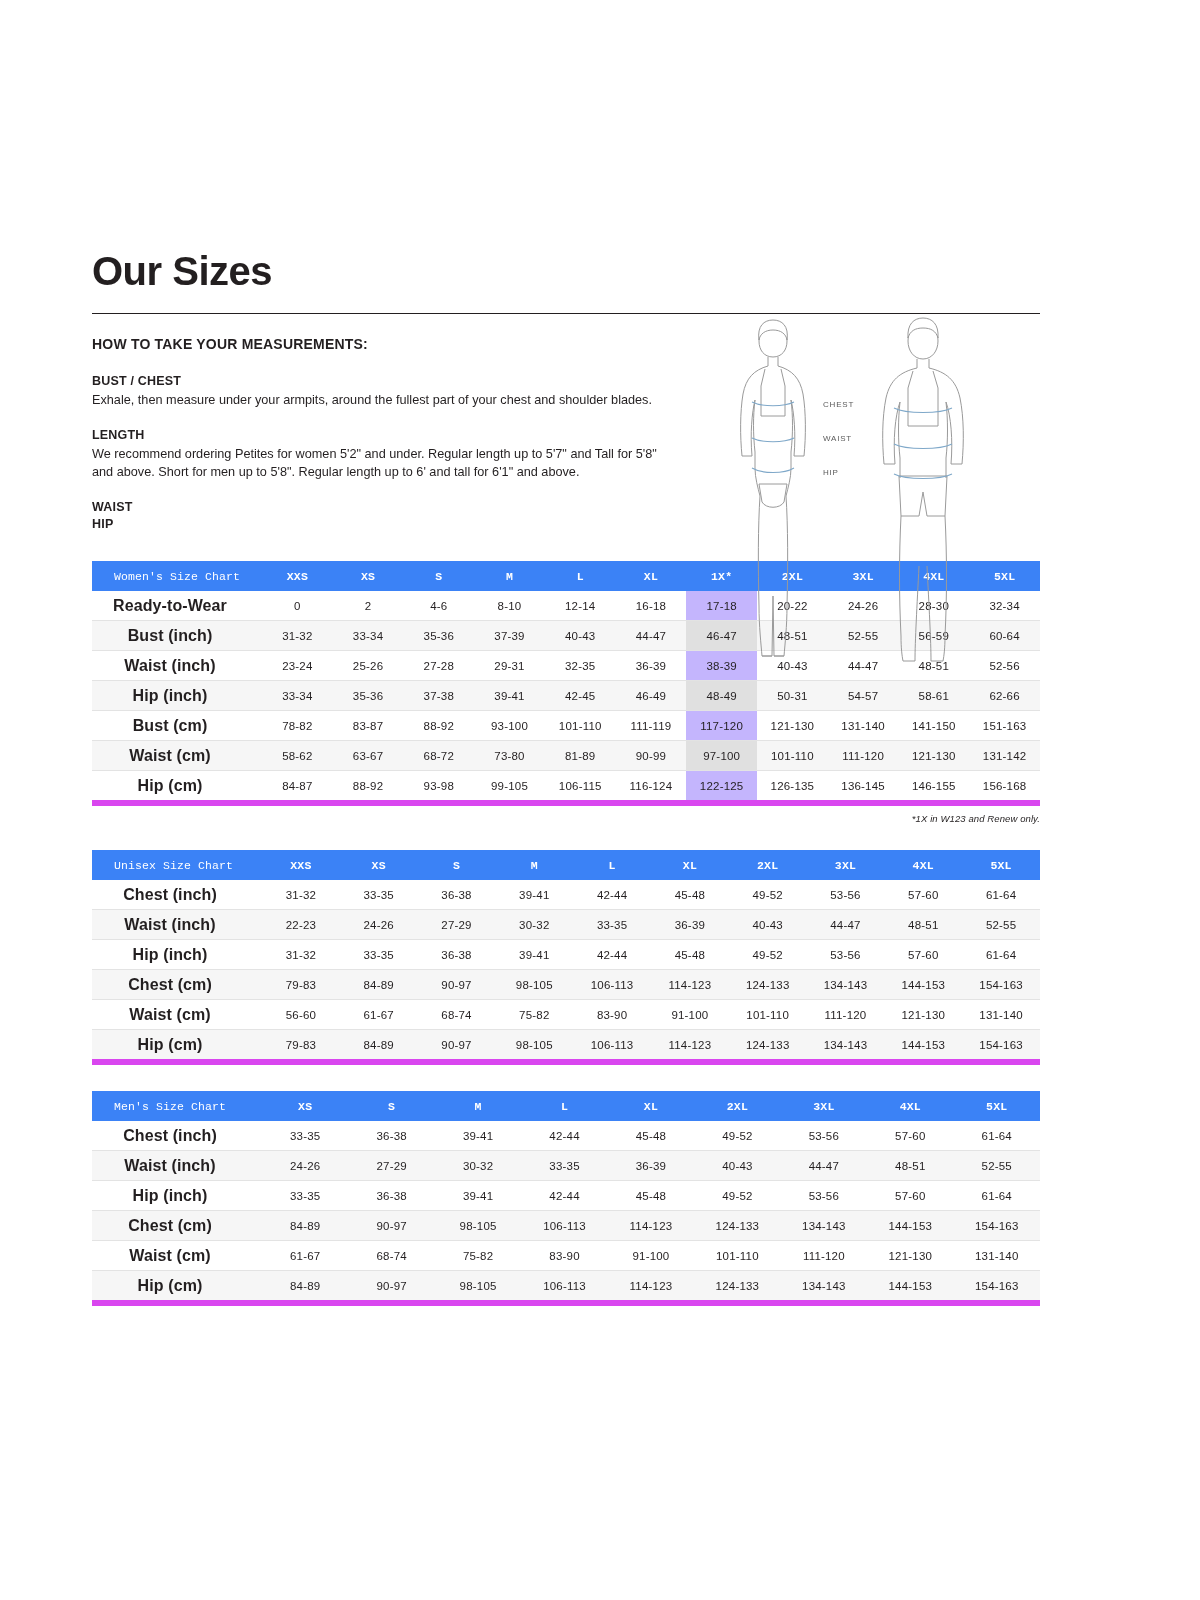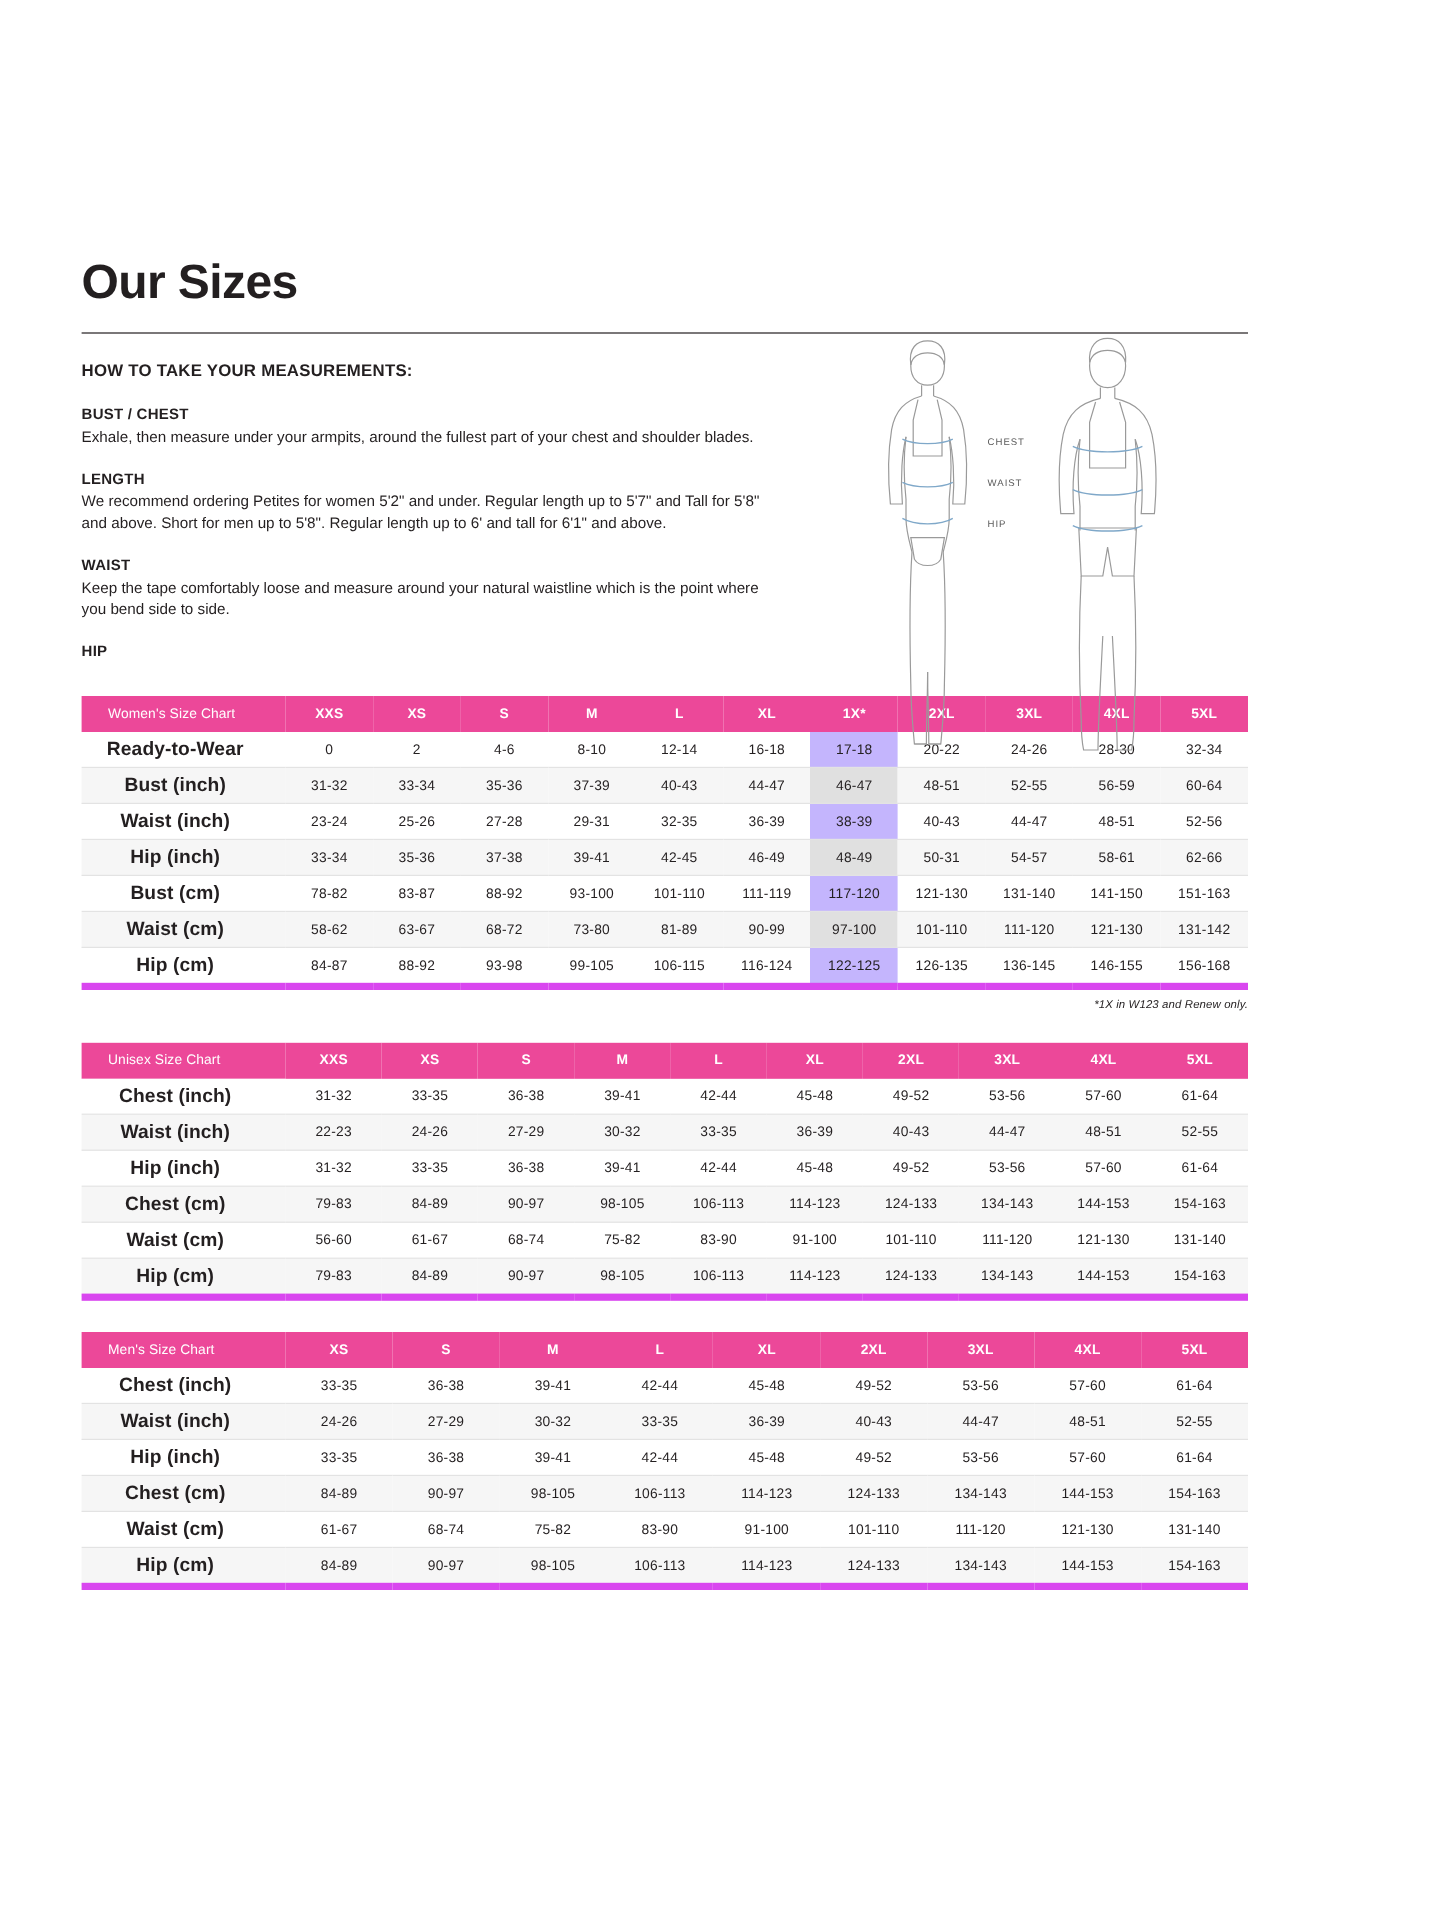--- a/index.html
+++ b/index.html
@@ -12,21 +12,22 @@
     height: 1600px;
     font-family: "Liberation Sans", sans-serif;
     color: #231f20;
     -webkit-font-smoothing: antialiased;
   }
   .page {
     position: relative;
     width: 1200px;
     height: 1152px;
     box-sizing: border-box;
-    padding: 215px 160px 0 68px;
+    padding: 215px 160px 0 92px;
+    margin-top: 36px;
   }
   
   .title {
     font-size: 40px;
     font-weight: bold;
     letter-spacing: -0.5px;
     line-height: 1.0;
     margin: 0 0 22px 0;
   }
   .title-rule {
@@ -88,26 +89,27 @@
     font-size: 11.5px;
     text-align: center;
     padding: 0;
     height: 29px;
     border-bottom: 1px solid #e3e3e3;
     color: #231f20;
     font-weight: normal;
     letter-spacing: 0.2px;
   }
   thead th {
-    background: #ec4899;
+    background: #3b82f6;
     color: #ffffff;
     font-weight: bold;
     font-size: 11.5px;
     border-bottom: none;
     height: 30px;
+    font-family: Liberation Mono, monospace;
   }
   thead th.rowhead {
     text-align: left;
     padding-left: 22px;
     font-weight: normal;
     font-size: 11.5px;
     letter-spacing: 0.1px;
   }
   tbody th.rowhead {
     text-align: center;
@@ -147,21 +149,20 @@
     <div>
       <h3>BUST / CHEST</h3>
       <p>Exhale, then measure under your armpits, around the fullest part of your chest and shoulder blades.</p>
     </div>
     <div>
       <h3>LENGTH</h3>
       <p>We recommend ordering Petites for women 5'2" and under. Regular length up to 5'7" and Tall for 5'8" and above. Short for men up to 5'8". Regular length up to 6' and tall for 6'1" and above.</p>
     </div>
     <div>
       <h3>WAIST</h3>
-      <p>Keep the tape comfortably loose and measure around your natural waistline which is the point where you bend side to side.</p>
     </div>
     <div class="last">
       <h3>HIP</h3>
     </div>
   </div>
 
   <div class="figures">
     <svg width="290" height="350" viewBox="0 0 290 350">
       <g fill="none" stroke="#9a9a9a" stroke-width="1">
 

